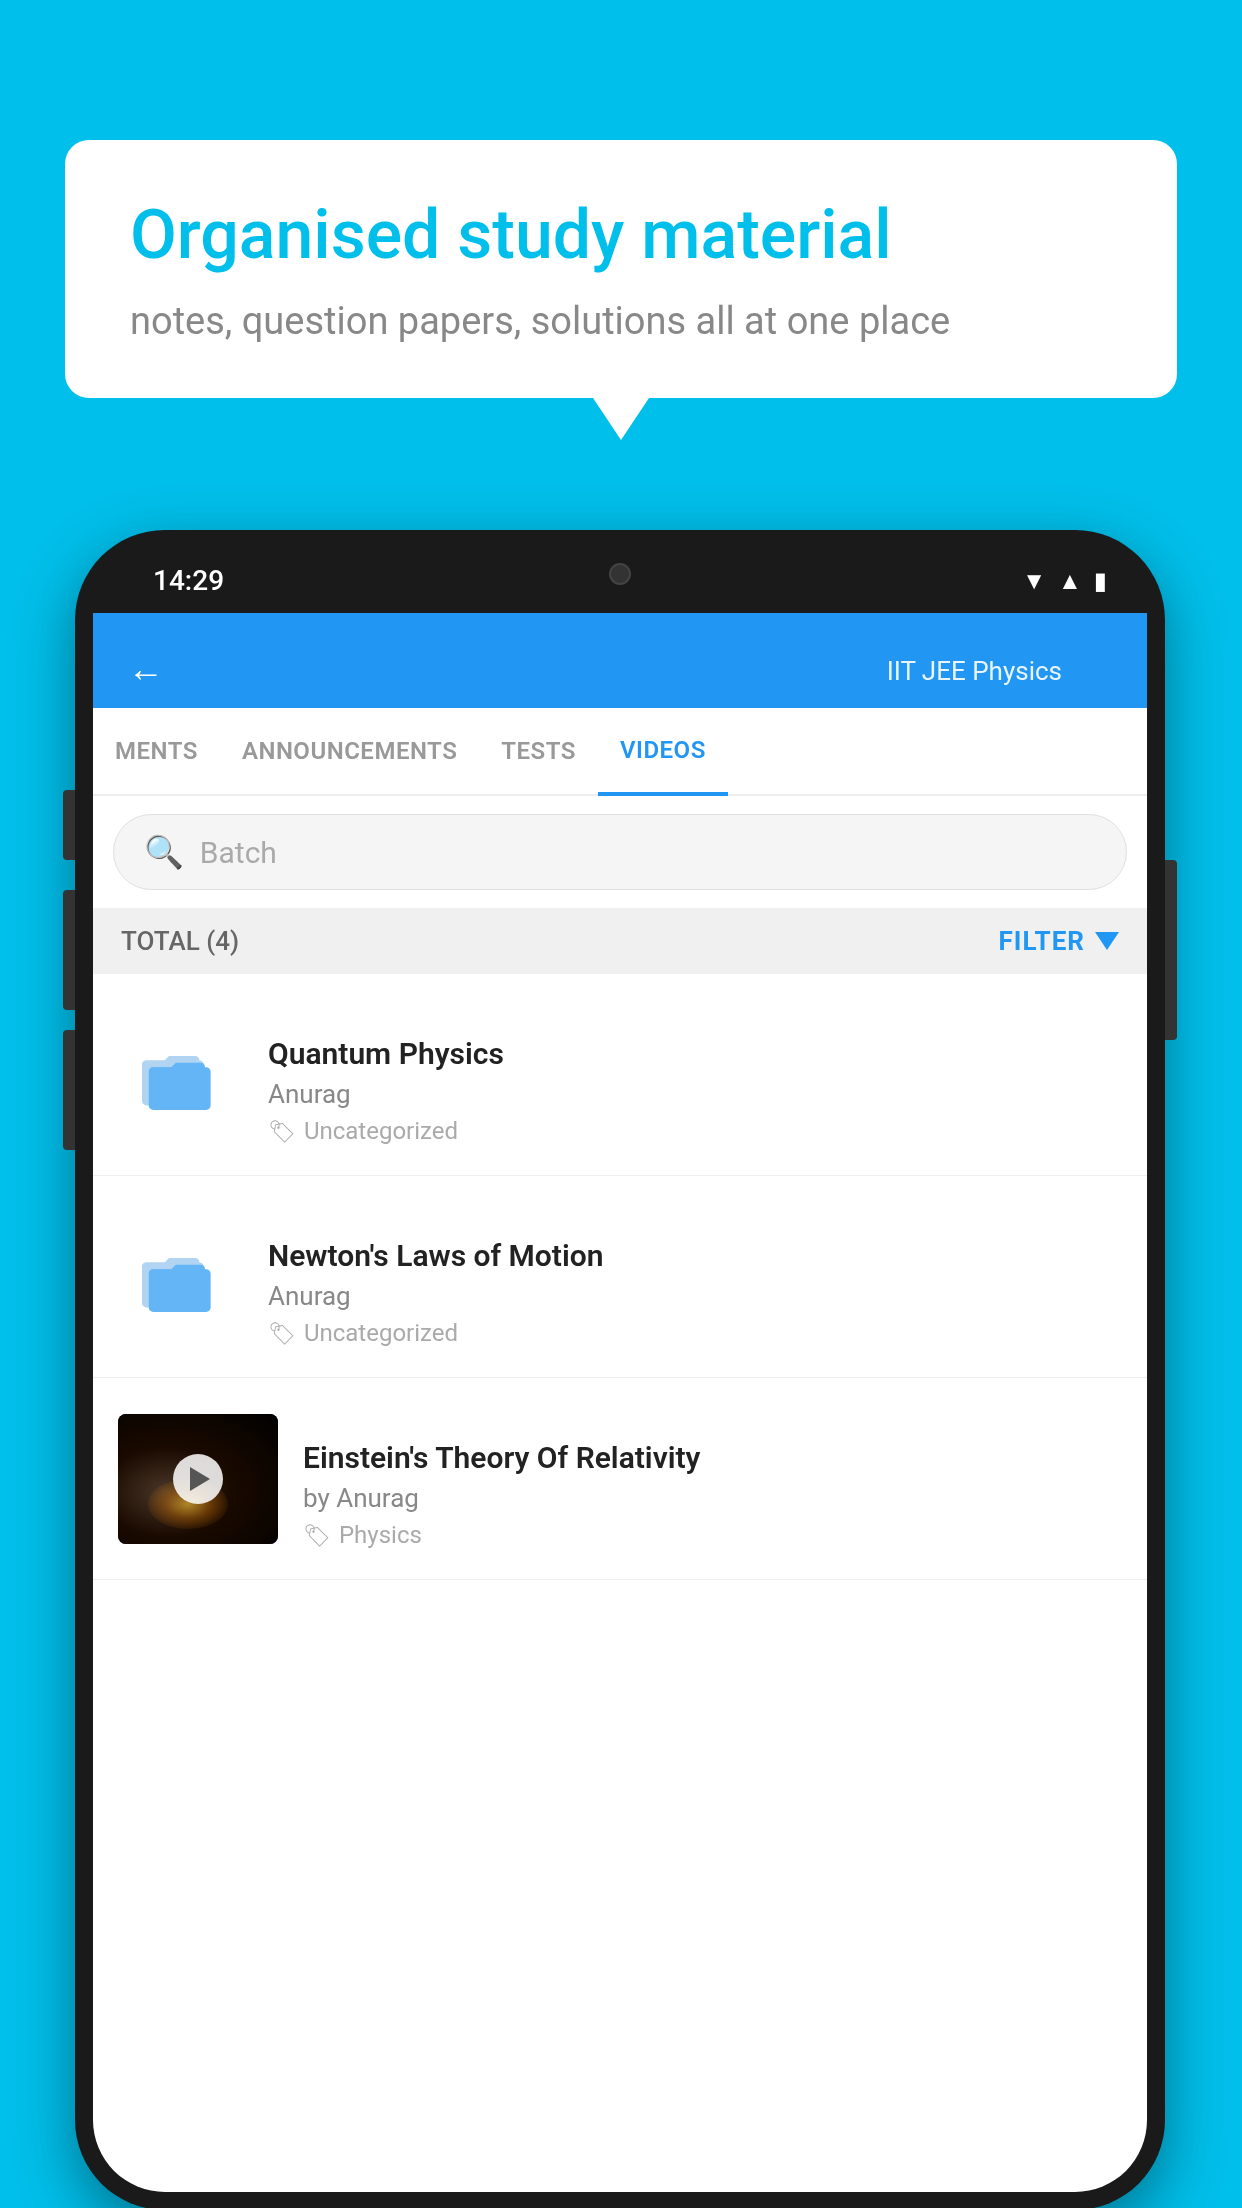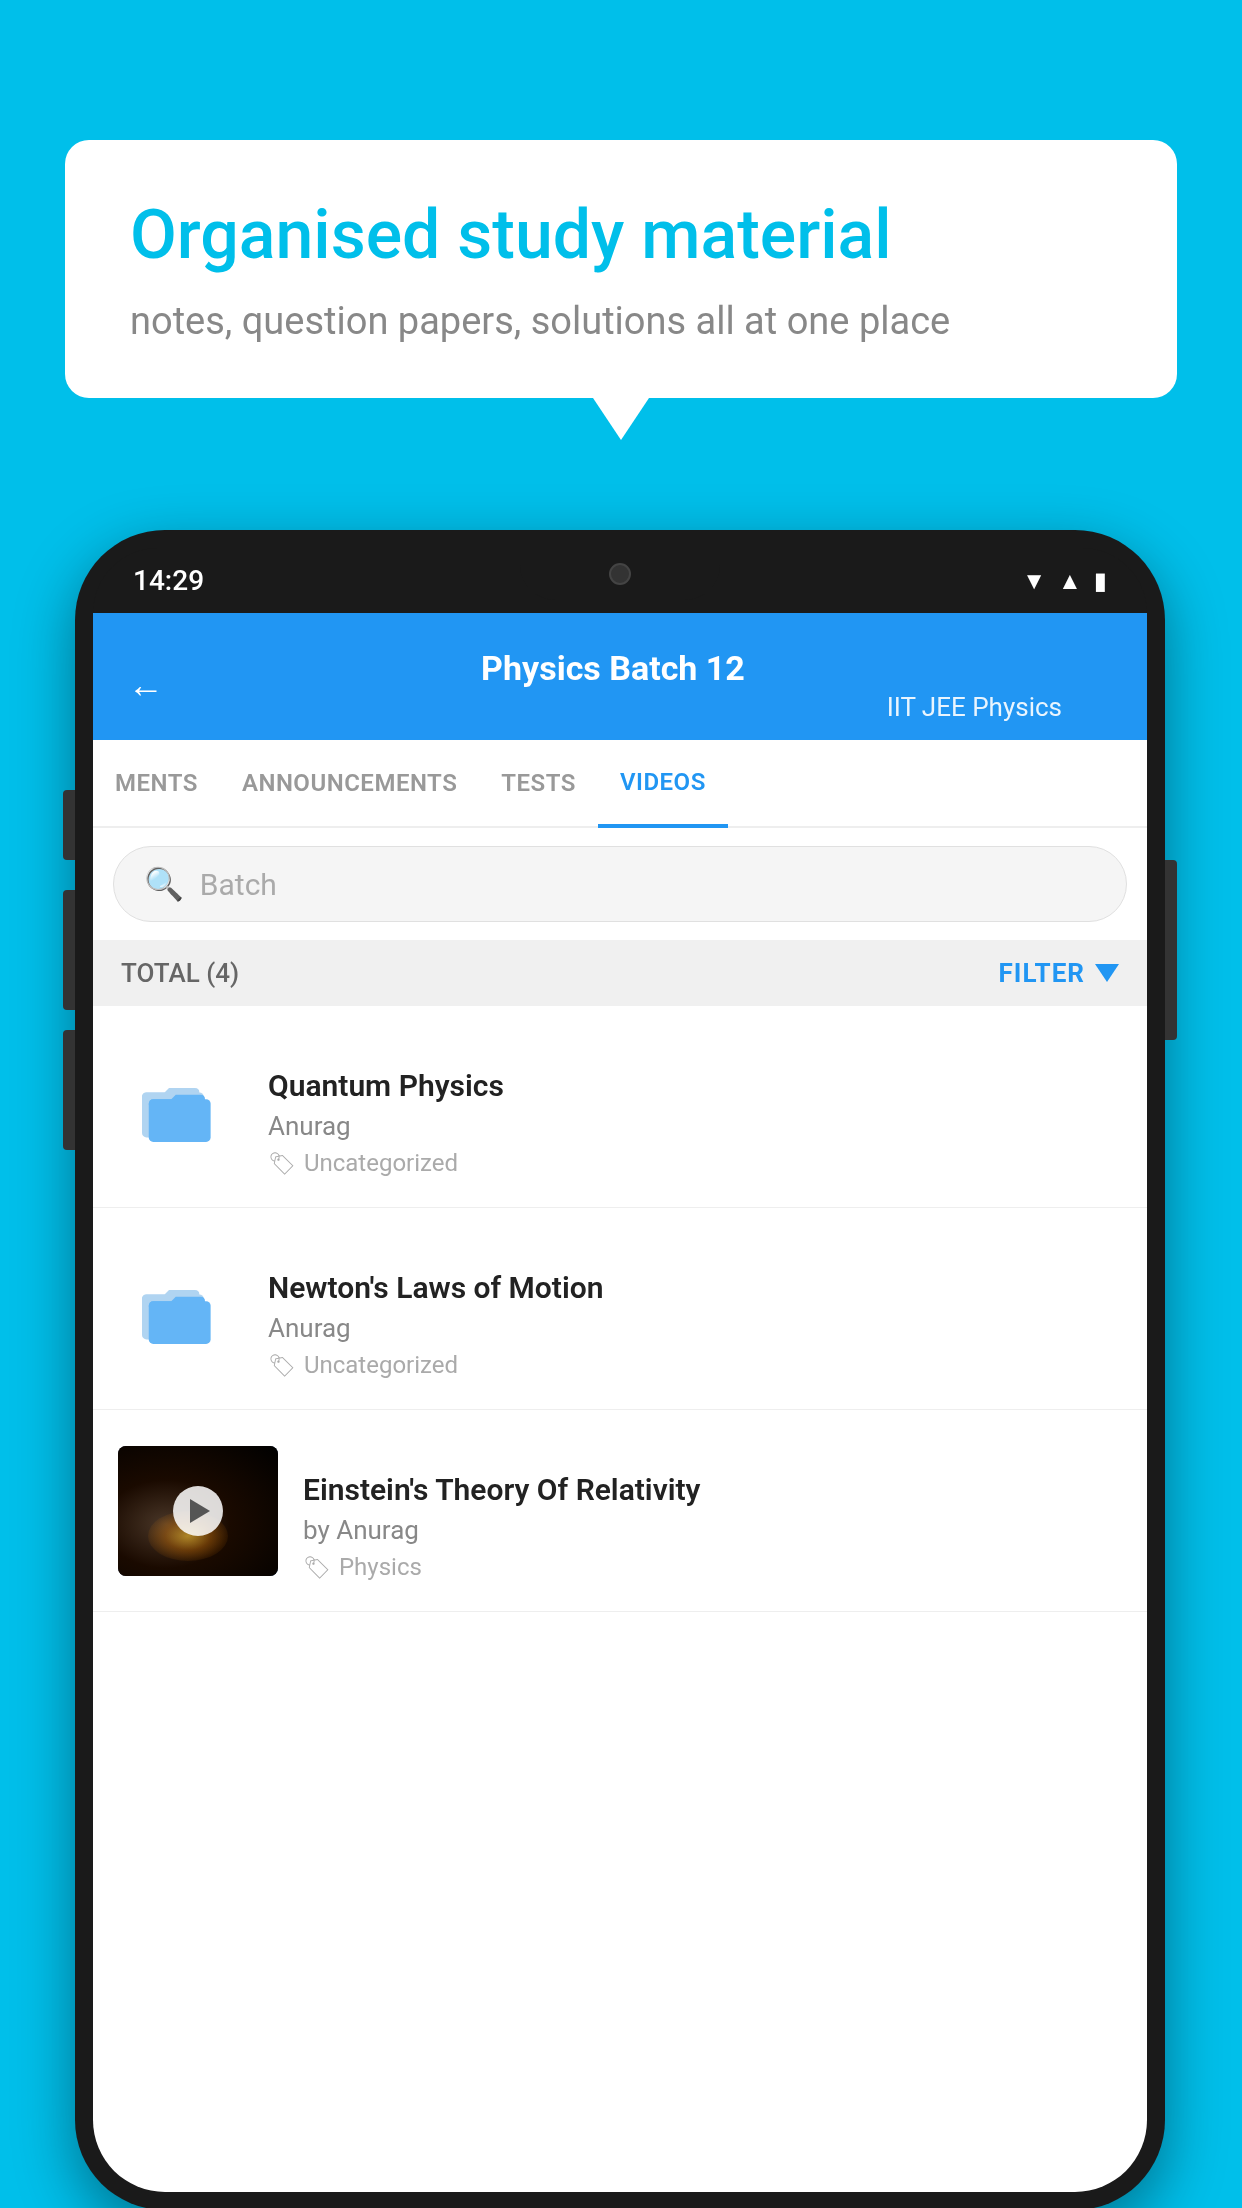--- a/index.html
+++ b/index.html
@@ -83,20 +83,21 @@
       align-items: center;
       justify-content: space-between;
       padding: 0 40px;
       z-index: 20;
     }
 
     .phone-time {
       color: white;
       font-size: 28px;
       font-weight: 500;
+      margin-left: 20px;
     }
 
     .phone-status-icons {
       display: flex;
       align-items: center;
       gap: 12px;
     }
 
     .status-icon {
       color: white;
@@ -435,21 +436,20 @@
   <div class="phone-notch">
     <div class="phone-camera"></div>
   </div>
 
   <div class="phone-screen">
 
     <div class="app-header">
       <div style="display:flex; align-items:center; justify-content:space-between; padding-top: 15px;">
         <span class="header-back">←</span>
         <div class="header-title-block">
-          <div class="header-title">Physics Batch 12</div>
           <div class="header-subtitle">IIT JEE   Physics</div>
         </div>
         <div class="header-right"></div>
       </div>
     </div>
 
     <div class="tabs-row">
       <div class="tab-item">MENTS</div>
       <div class="tab-item">ANNOUNCEMENTS</div>
       <div class="tab-item">TESTS</div>

